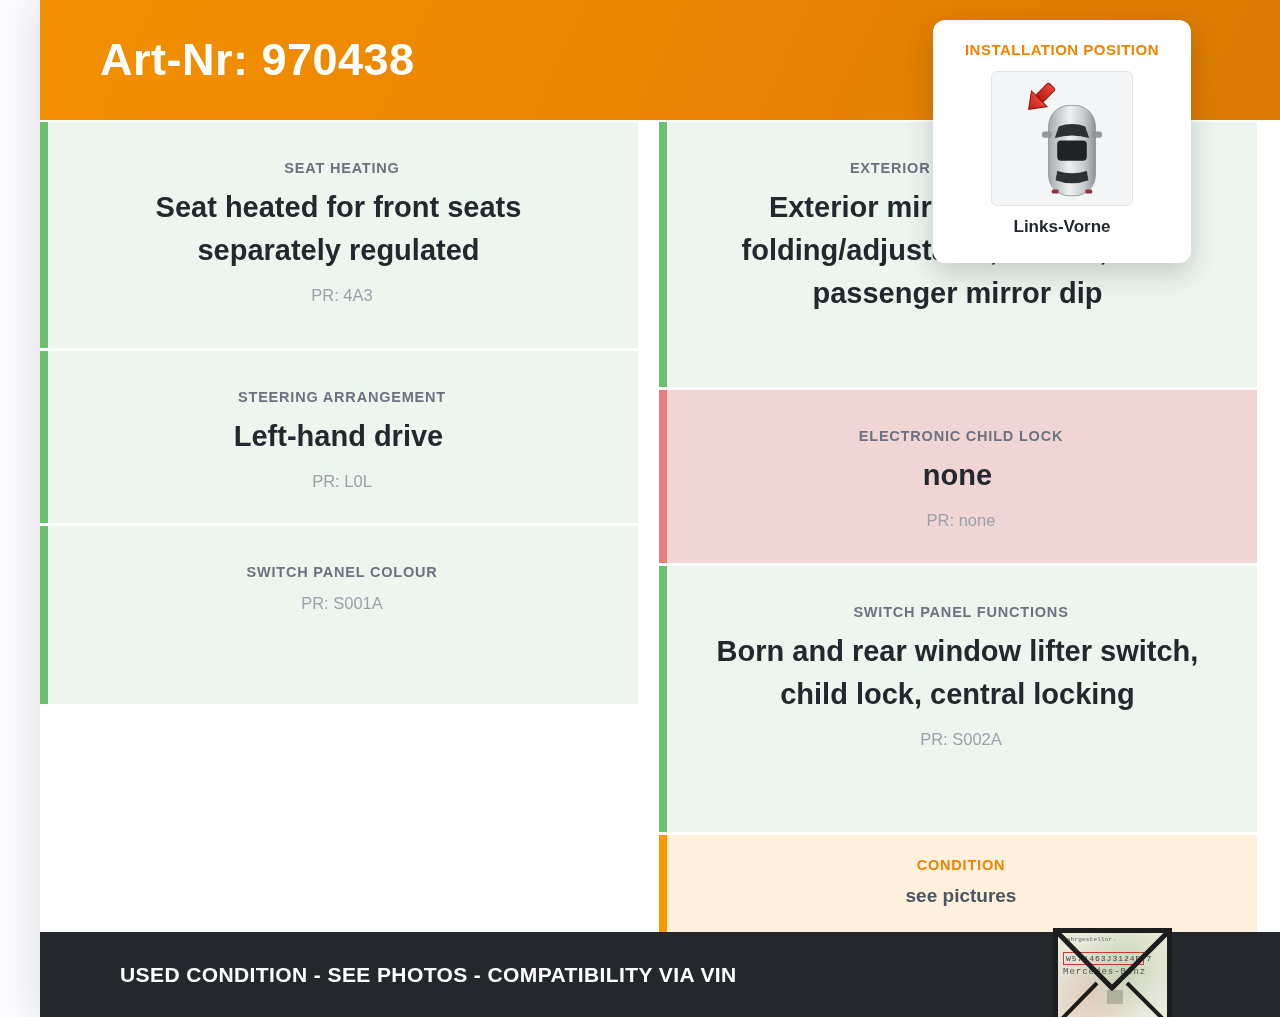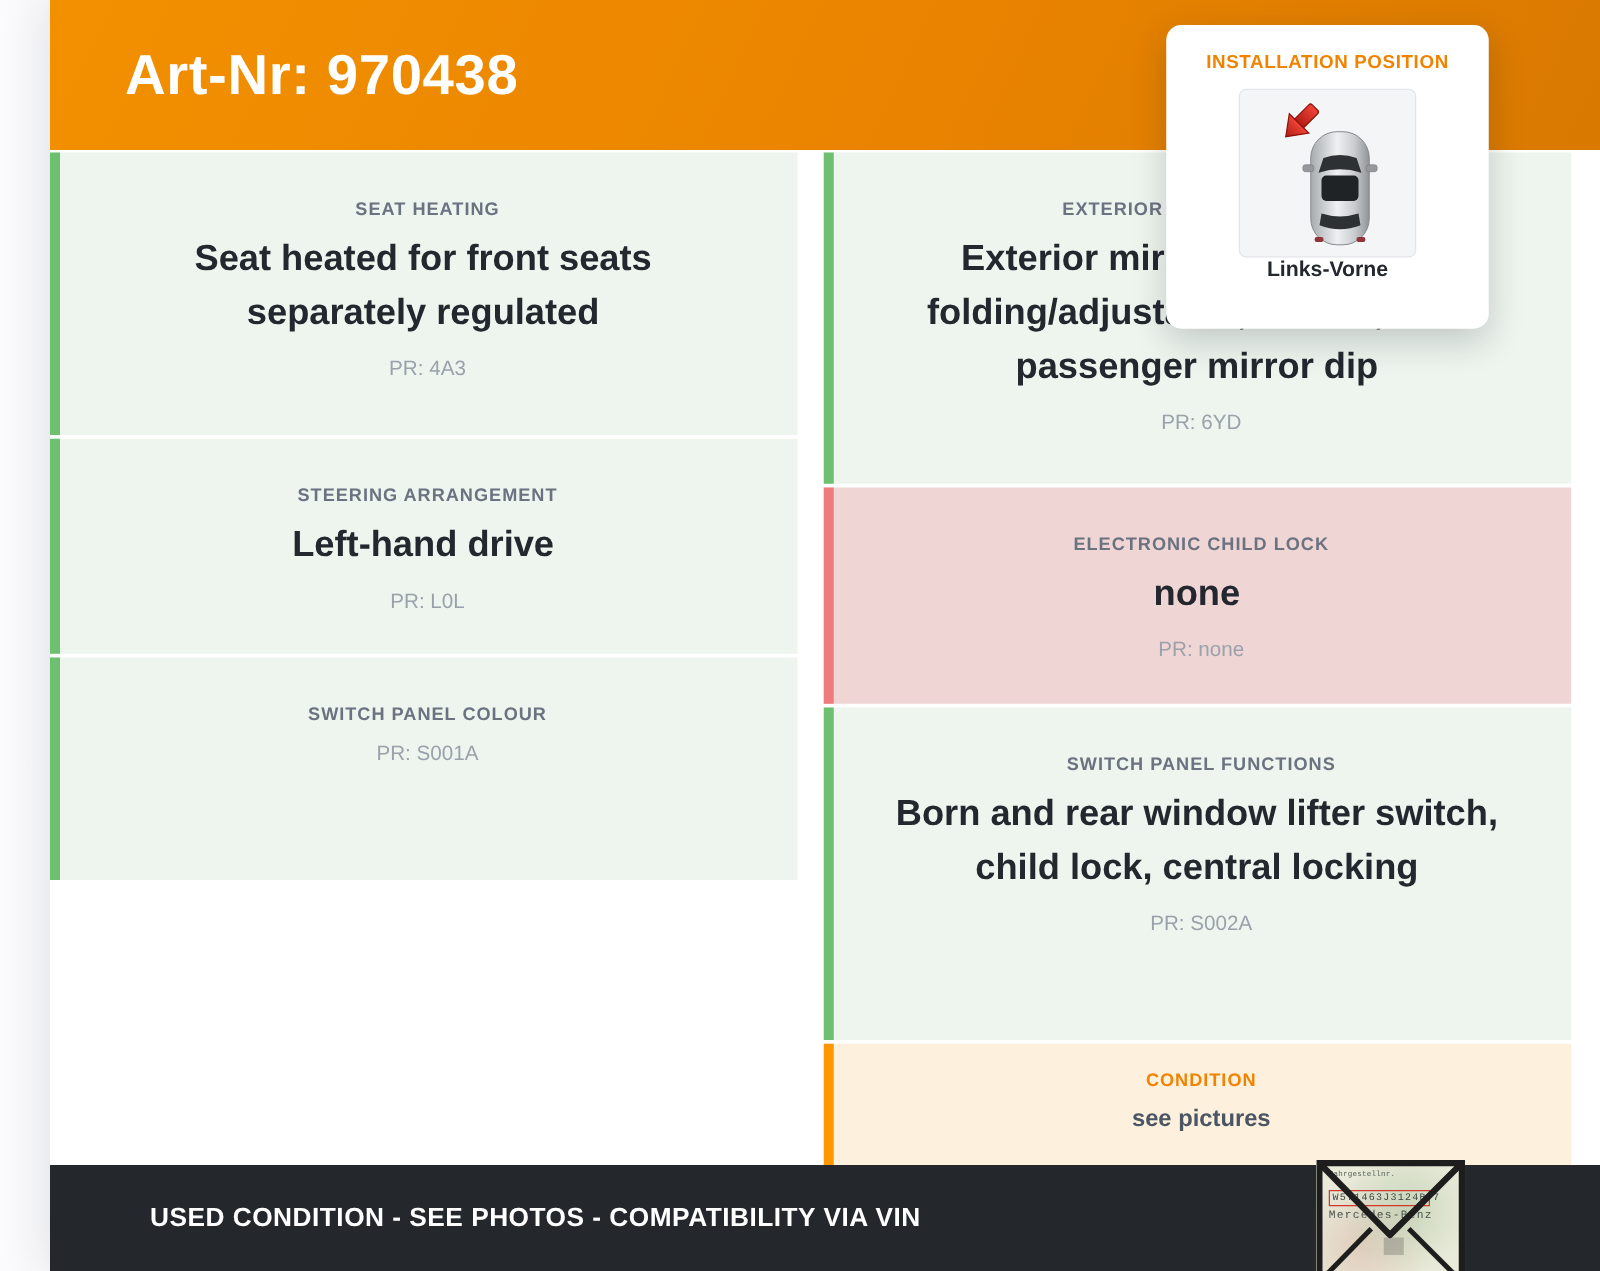--- a/index.html
+++ b/index.html
@@ -80,21 +80,21 @@
     padding-top: 21px;
   }
   .install-heading {
     color: #f08300; font-size: 15px; font-weight: 800; letter-spacing: .5px;
   }
   .install-imgbox {
     margin: 13px auto 0; width: 140px; height: 133px;
     background: #f4f5f7; border: 1px solid #e3e5e9; border-radius: 6px;
     display: flex; align-items: center; justify-content: center;
   }
-  .install-caption { font-size: 17px; font-weight: 700; color: #23272e; }
+  .install-caption { margin-top: 11px; font-size: 17px; font-weight: 700; color: #23272e; }
   
   .envelope {
     position: absolute; left: 1053px; top: 928px;
     width: 119px; height: 100px; z-index: 8;
     background: #e9ead9;
     box-sizing: border-box;
     overflow: hidden;
   }
   .doc-inner {
     position: absolute; inset: 0;
@@ -140,21 +140,20 @@
       <div class="card green" style="flex:0 0 178px">
         <div class="card-label">SWITCH PANEL COLOUR</div>
         <div class="card-pr">PR: S001A</div>
       </div>
     </div>
 
     <div class="col">
       <div class="card green" style="flex:0 0 265px">
         <div class="card-label">EXTERIOR MIRROR SETTING</div>
         <div class="card-title">Exterior mirrors electrically folding/adjustable, heated, with passenger mirror dip</div>
-        <div class="card-pr">PR: 6YD</div>
       </div>
       <div class="card red" style="flex:0 0 173px">
         <div class="card-label">ELECTRONIC CHILD LOCK</div>
         <div class="card-title">none</div>
         <div class="card-pr">PR: none</div>
       </div>
       <div class="card green" style="flex:0 0 266px">
         <div class="card-label">SWITCH PANEL FUNCTIONS</div>
         <div class="card-title">Born and rear window lifter switch, child lock, central locking</div>
         <div class="card-pr">PR: S002A</div>

